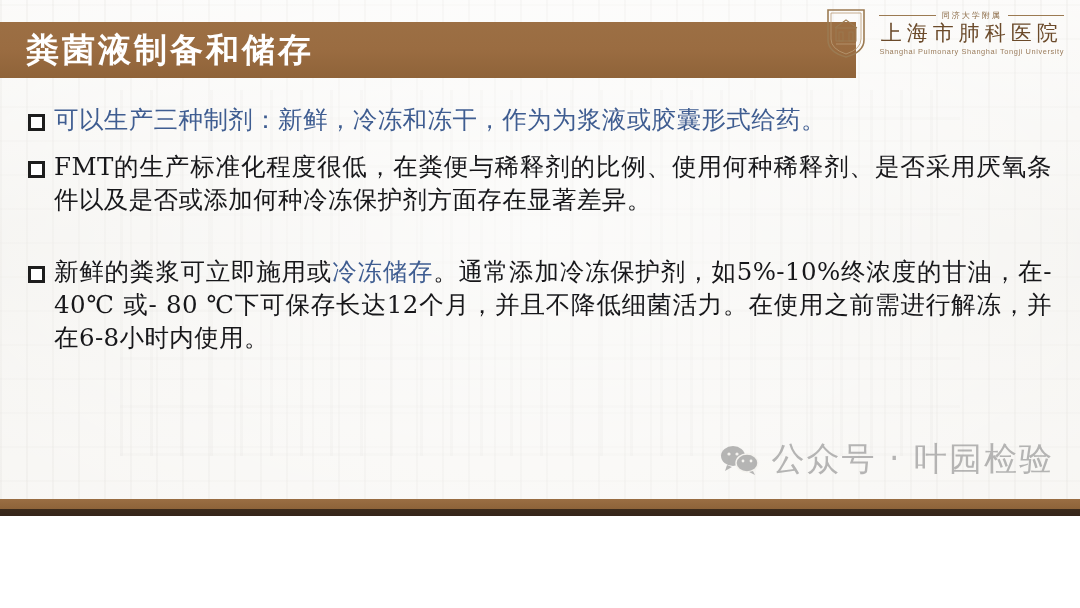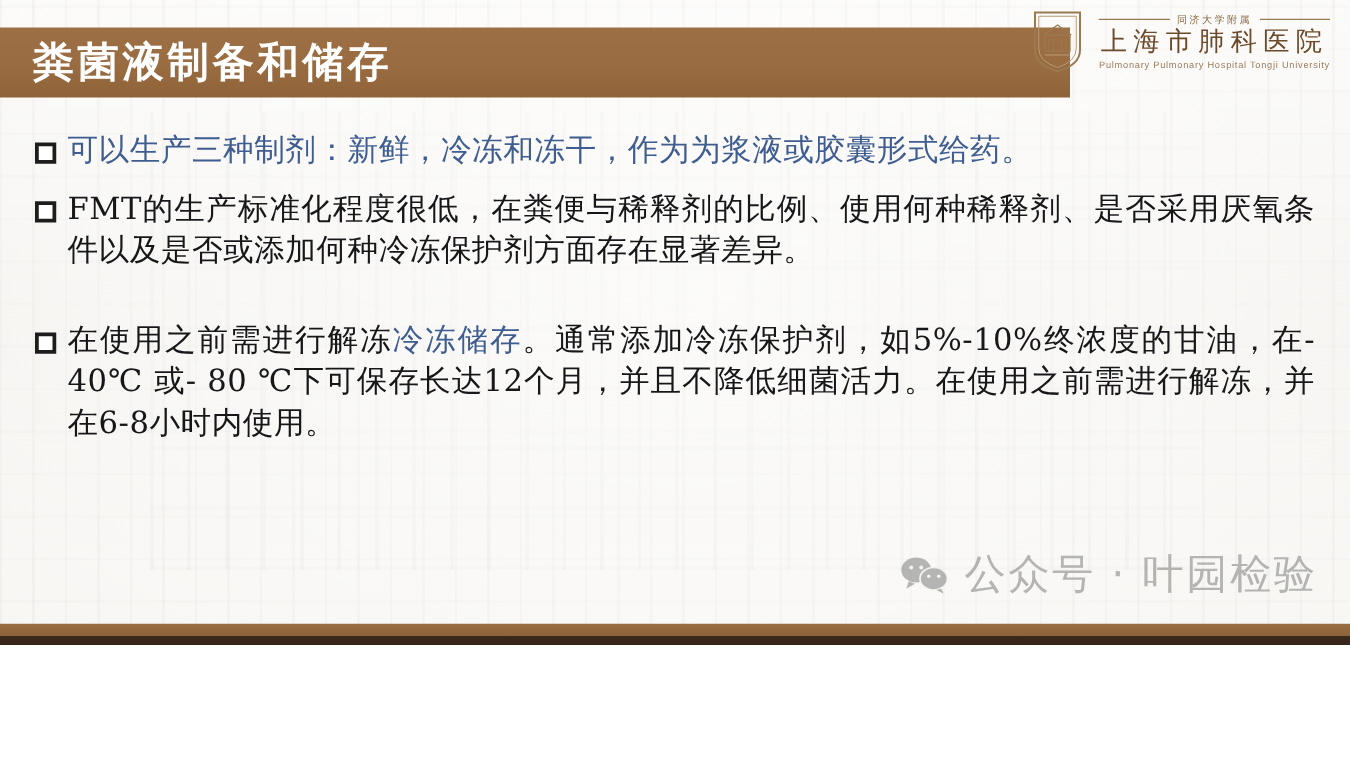--- a/index.html
+++ b/index.html
@@ -200,21 +200,21 @@
         <line x1="11" y1="37" x2="31" y2="37" stroke="#b99a74" stroke-width="0.8"></line>
       </svg>
     </span>
     <span class="logo-words">
       <span class="logo-top">
         <span class="rule"></span>
         <span class="logo-affil">同济大学附属</span>
         <span class="rule"></span>
       </span>
       <span class="logo-main">上海市肺科医院</span>
-      <span class="logo-en">Pulmonary Pulmonary Hospital Tongji University</span>
+      <span class="logo-en">Shanghai Pulmonary Shanghai Tongji University</span>
     </span>
   </div>
 
   <div class="content">
 
     <div class="bullet b2">
       <span class="marker"></span>
       <div class="para para-blue">
         <span class="blue">可以生产三种制剂：新鲜，冷冻和冻干，作为为浆液或胶囊形式给药。</span>
       </div>
@@ -224,21 +224,21 @@
       <span class="marker"></span>
       <div class="para">
         <span>FMT的生产标准化程度很低，在粪便与稀释剂的比例、使用何种稀释剂、是否采用厌氧条件以及是否或添加何种冷冻保护剂方面存在显著差异。</span>
       </div>
     </div>
 
 
     <div class="bullet">
       <span class="marker"></span>
       <div class="para">
-        <span>在使用之前需进行解冻</span><span class="blue">冷冻储存</span><span>。通常添加冷冻保护剂，如5%-10%终浓度的甘油，在- 40℃ 或- 80 ℃下可保存长达12个月，并且不降低细菌活力。在使用之前需进行解冻，并在6-8小时内使用。</span>
+        <span>新鲜的粪浆可立即施用或</span><span class="blue">冷冻储存</span><span>。通常添加冷冻保护剂，如5%-10%终浓度的甘油，在- 40℃ 或- 80 ℃下可保存长达12个月，并且不降低细菌活力。在使用之前需进行解冻，并在6-8小时内使用。</span>
       </div>
     </div>
 
   </div>
 
   <div class="watermark">
     <span class="wechat-icon">
       <svg viewBox="0 0 40 30" width="40" height="30">
         <ellipse cx="13" cy="11" rx="12" ry="10" fill="#8c8c8c"></ellipse>
         <path d="M7 20 L5 26 L12 22 Z" fill="#8c8c8c"></path>

